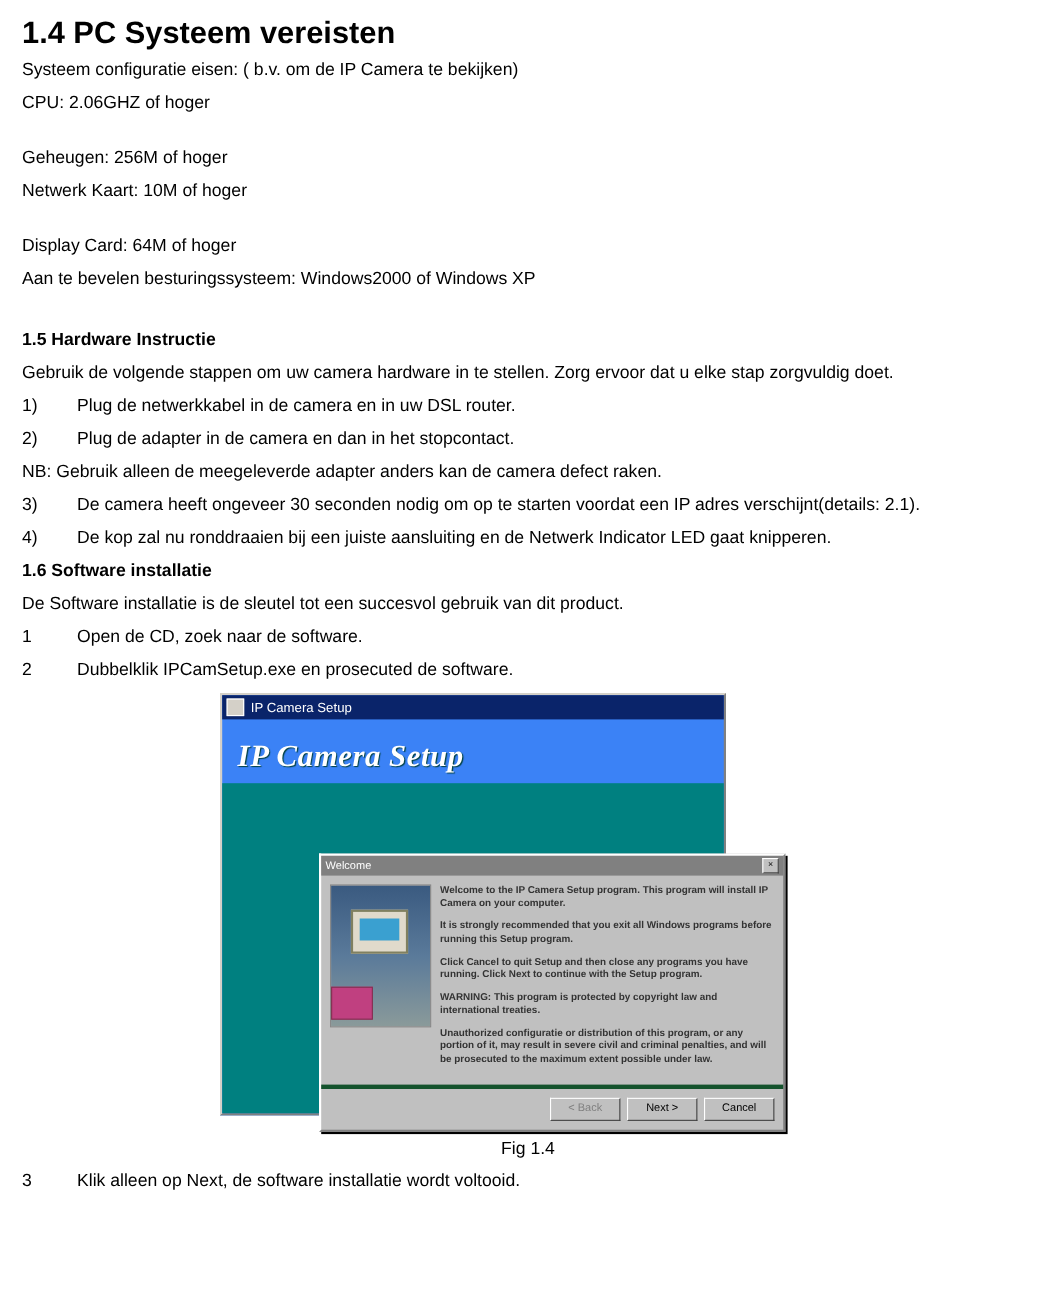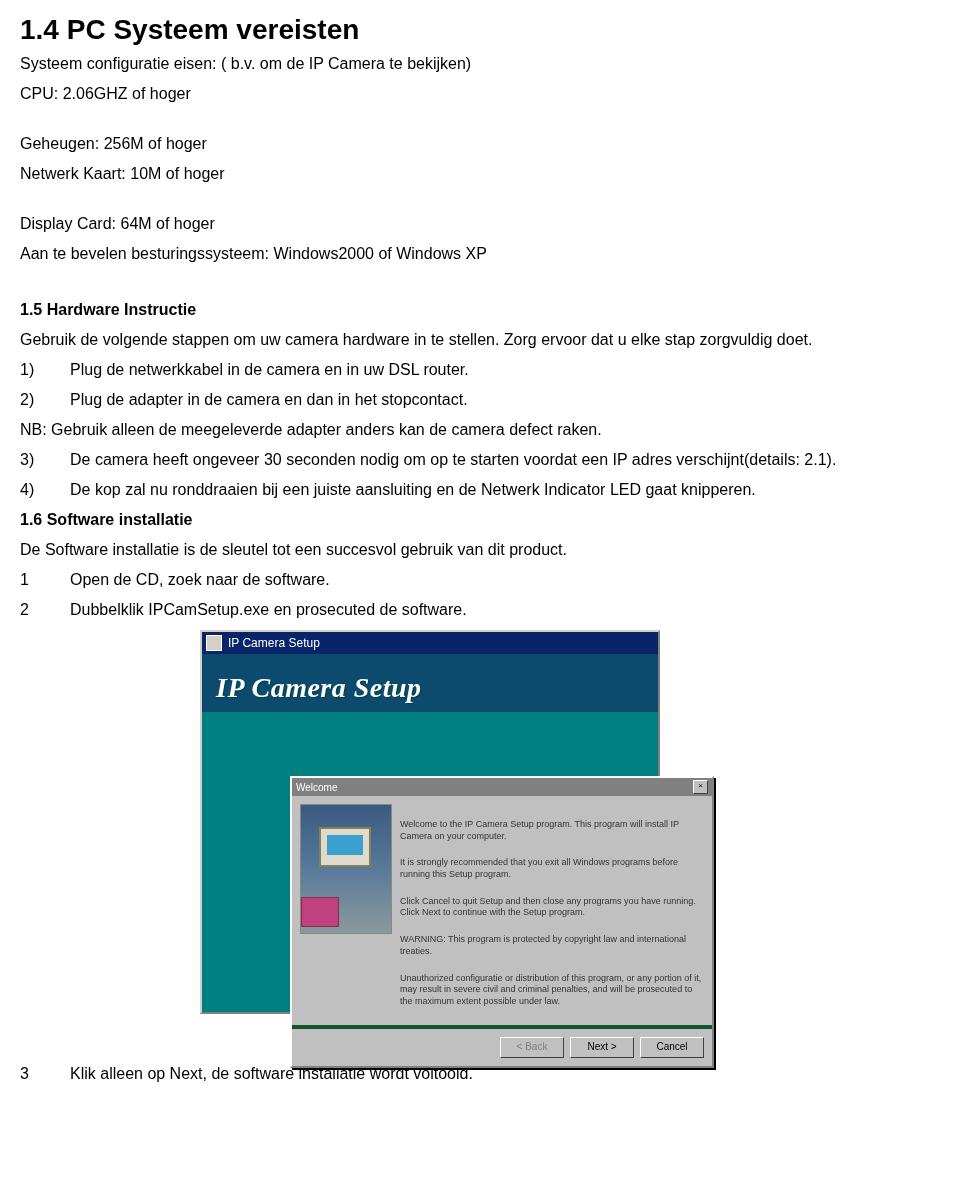--- a/index.html
+++ b/index.html
@@ -31,21 +31,21 @@
   .num-item { display: flex; gap: 28px; margin: 6px 0; line-height: 1.5; }
   .num-item .n { width: 22px; flex-shrink: 0; }
   .section-gap { height: 20px; }
 
   
   .installer-wrap {
     margin: 8px 0 0 180px;
   }
   .win {
     width: 460px;
-    background: #0c4a6e;
+    background: #3b82f6;
     border: 2px solid #808080;
     border-top-color: #d4d0c8;
     border-left-color: #d4d0c8;
     box-sizing: border-box;
   }
   .titlebar {
     height: 22px;
     background: linear-gradient(to right, #0a246a, #0a246a 20%, #0a246a);
     display: flex;
     align-items: center;
@@ -140,21 +140,21 @@
     width: 36px; height: 28px;
     background: #c04080;
     border: 1px solid #803050;
   }
   .dlg-text {
     flex: 1;
     line-height: 1.3;
     color: #333;
     filter: blur(0.3px);
   }
-  .dlg-text p { margin: 15px 0 9px 0; font-size: 9px; }
+  .dlg-text p { margin: 0 0 9px 0; font-size: 9px; font-weight: bold; }
   .dlg-buttons {
     border-top: 4px solid #14532d;
     padding: 8px;
     display: flex;
     justify-content: flex-end;
     gap: 6px;
   }
   .win-btn {
     width: 62px;
     height: 19px;

